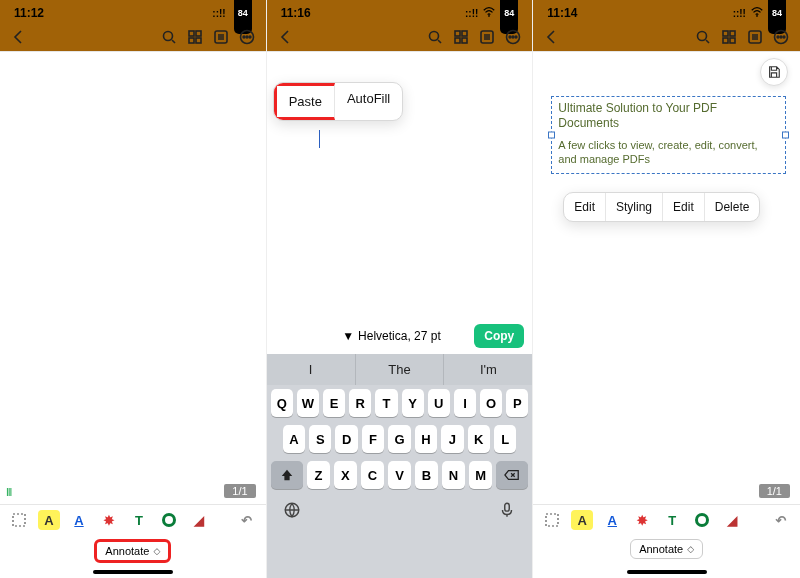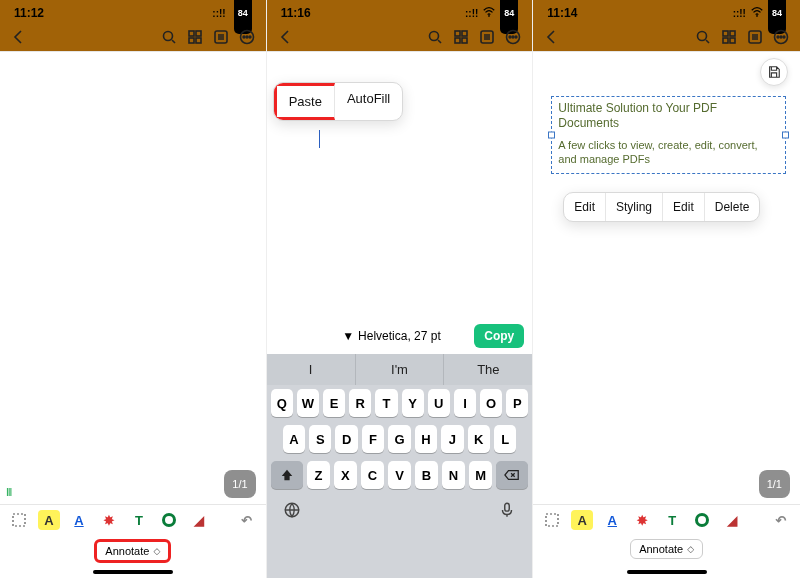--- a/index.html
+++ b/index.html
@@ -19,21 +19,21 @@
 
   .doc { position: relative; background: #fff; height: calc(578px - 22px - 30px - 74px); }
 
   .ctx-menu { position: absolute; display: flex; background: #fff; border: 1px solid #d9d9d9; border-radius: 10px; box-shadow: 0 4px 14px rgba(0,0,0,.12); overflow: hidden; }
   .ctx-menu .mi { padding: 8px 12px; font-size: 13px; color: #111; border-right: 1px solid #e6e6e6; white-space: nowrap; }
   .ctx-menu .mi:last-child { border-right: none; }
   .redbox { border: 3px solid #e22; }
 
   .cursor { position: absolute; width: 1.5px; height: 18px; background: #2b5fbf; }
 
-  .page-badge { position: absolute; right: 10px; bottom: 6px; background: #8f8f8f; color: #fff; font-size: 11px; padding: 8px 8px; border-radius: 8px; }
+  .page-badge { position: absolute; right: 10px; bottom: 6px; background: #8f8f8f; color: #fff; font-size: 11px; padding: 1px 8px; border-radius: 2px; }
   .bars-green { position: absolute; left: 6px; bottom: 6px; color: #1ca84d; font-size: 10px; letter-spacing: -1px; }
 
   .bottom { position: absolute; bottom: 0; left: 0; right: 0; height: 74px; background: #fff; border-top: 1px solid #e6e6e6; }
   .toolbar { height: 30px; display: flex; align-items: center; gap: 8px; padding: 0 8px; }
   .tbtn { width: 22px; height: 20px; display: inline-flex; align-items: center; justify-content: center; border-radius: 4px; font-size: 13px; font-weight: 700; }
   .hl-y { background: #fff35a; color: #333; padding: 0 3px; }
   .ul-b { color: #1258d9; text-decoration: underline; }
   .st-r { color: #d33; }
   .t-g { color: #0a7d3a; }
   .circ-g { width: 14px; height: 14px; border: 3px solid #0a7d3a; border-radius: 50%; }
@@ -227,22 +227,22 @@
       <div class="fontbar">
         <span style="width:34px"></span>
         <span class="lbl">
             <span>▼</span>
             <span>Helvetica, 27 pt</span>
           </span>
         <span class="done">Copy</span>
       </div>
       <div class="sugg">
         <span class="s">I</span>
+        <span class="s">The</span>
         <span class="s">I'm</span>
-        <span class="s">The</span>
       </div>
       <div class="krow">
         <span class="key">Q</span>
         <span class="key">W</span>
         <span class="key">E</span>
         <span class="key">R</span>
         <span class="key">T</span>
         <span class="key">Y</span>
         <span class="key">U</span>
         <span class="key">I</span>

